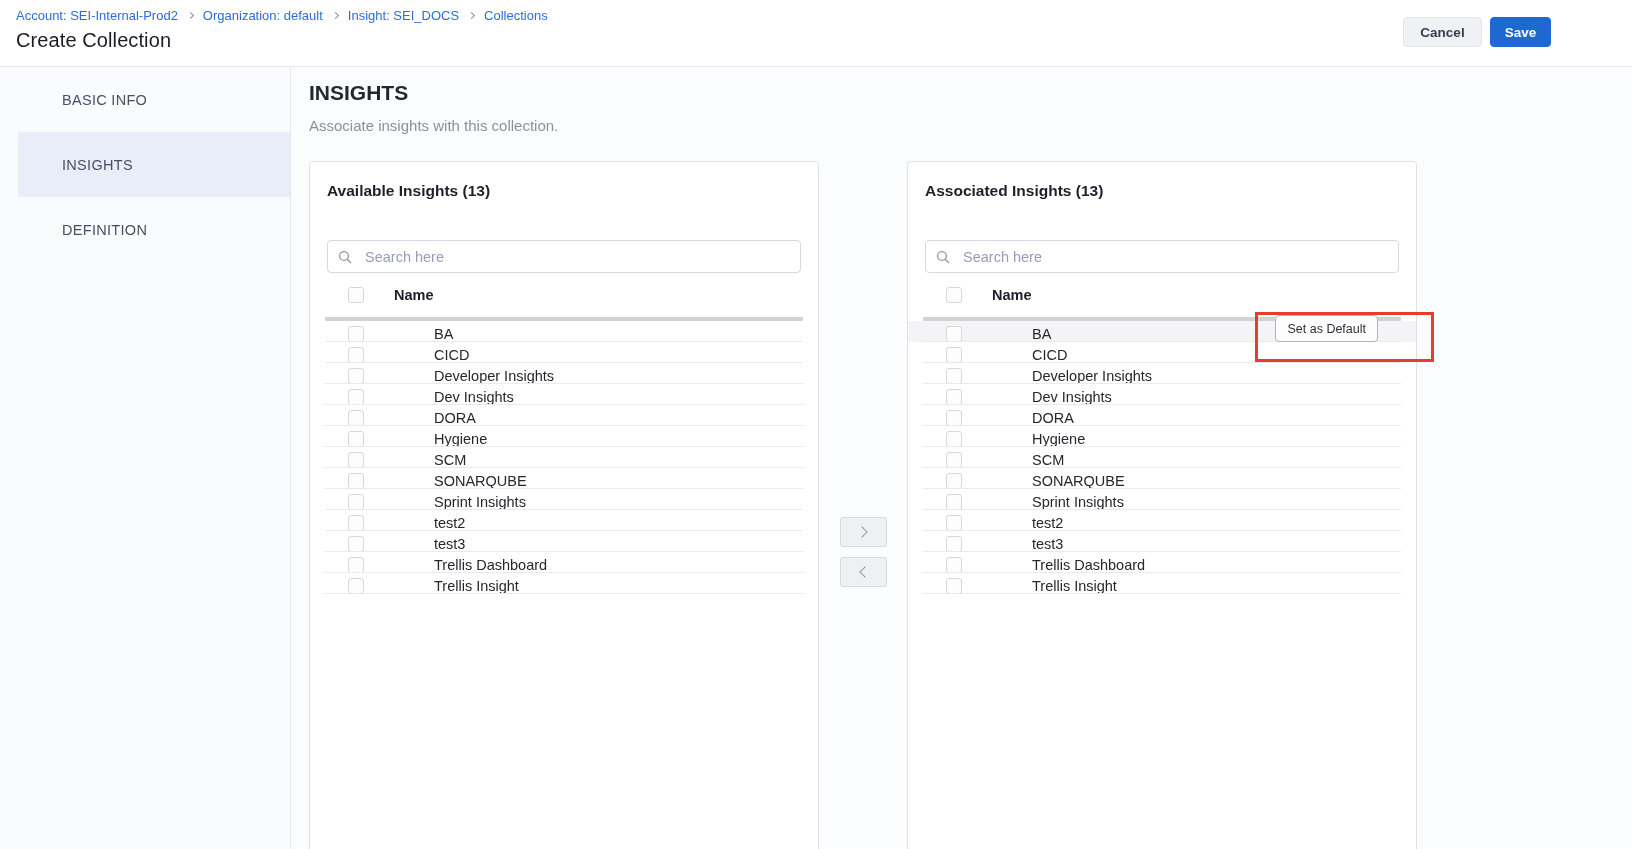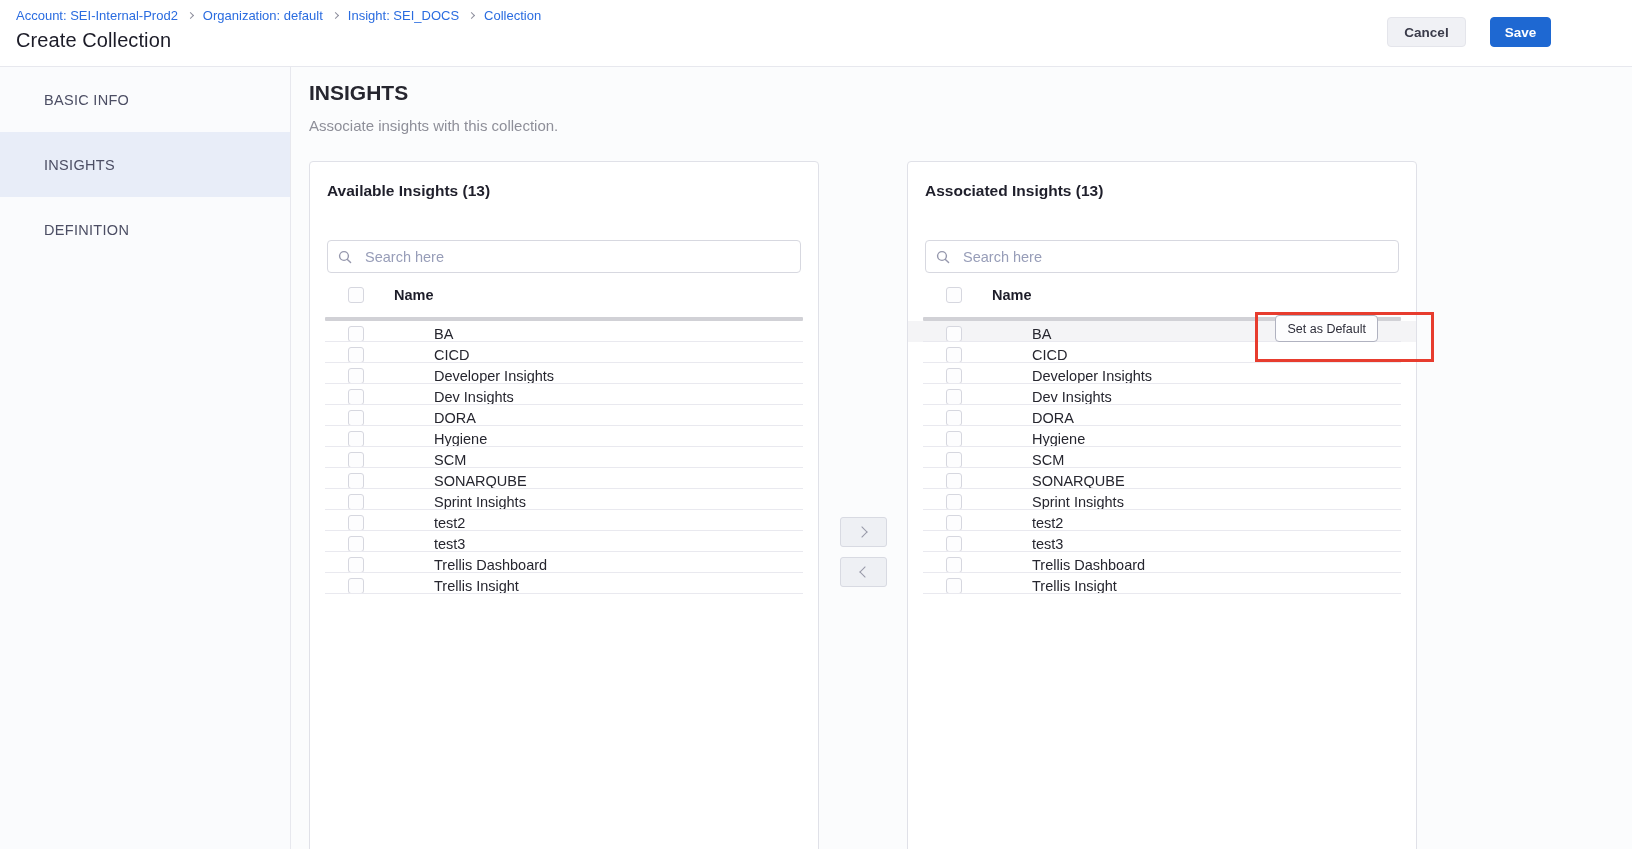--- a/index.html
+++ b/index.html
@@ -24,37 +24,37 @@
   .crumb-link { color: #2a6ce0; text-decoration: none; cursor: pointer; }
   .crumb-sep {
     display: inline-block; width: 5px; height: 5px;
     border-top: 1.6px solid #8e8f9d; border-right: 1.6px solid #8e8f9d;
     transform: rotate(45deg); margin: 0 1px;
   }
   .page-title {
     position: absolute; left: 16px; top: 29px;
     font-size: 20px; font-weight: 400; color: #1c1c28; letter-spacing: 0.1px;
   }
-  .topbar-actions { position: absolute; top: 17px; right: 81px; display: flex; gap: 24px; }
+  .topbar-actions { position: absolute; top: 17px; right: 81px; display: flex; gap: 8px; }
   .btn {
     height: 30px; border-radius: 4px; font-size: 13.5px; font-weight: 700;
     display: inline-flex; align-items: center; justify-content: center;
     cursor: pointer; font-family: inherit;
   }
   .btn-cancel {
     width: 79px; background: #f0f1f5; border: 1px solid #e4e5eb; color: #3a3b4a;
   }
   .btn-save {
     width: 61px; background: #1e68d2; border: 1px solid #1e68d2; color: #ffffff;
   }
 
   
   .sidebar {
     position: absolute; top: 67px; left: 0; width: 291px; bottom: 0;
-    background: #fafbfd; border-right: 1px solid #e7e8ee;
+    background: #fafbfd; border-right: 1px solid #e7e8ee; padding-left: 18px;
   }
   .side-item {
     height: 65px; display: flex; align-items: center; padding-left: 44px;
     font-size: 14.5px; color: #4c4e64; letter-spacing: 0.3px; cursor: pointer;
   }
   .side-item.active { background: #e8edf8; }
 
   
   .main {
     position: absolute; top: 67px; left: 292px; right: 0; bottom: 0;
@@ -154,21 +154,21 @@
         <a class="crumb-link">Organization: default</a>
       </span>
 
       <span style="display:flex;align-items:center;gap:9px;">
         <span class="crumb-sep first-omit"></span>
         <a class="crumb-link">Insight: SEI_DOCS</a>
       </span>
 
       <span style="display:flex;align-items:center;gap:9px;">
         <span class="crumb-sep first-omit"></span>
-        <a class="crumb-link">Collection</a>
+        <a class="crumb-link">Collections</a>
       </span>
     </div>
   <div class="page-title">Create Collection</div>
   <div class="topbar-actions">
     <button class="btn btn-cancel">Cancel</button>
     <button class="btn btn-save">Save</button>
   </div>
 </div>
 
 <div class="sidebar">

